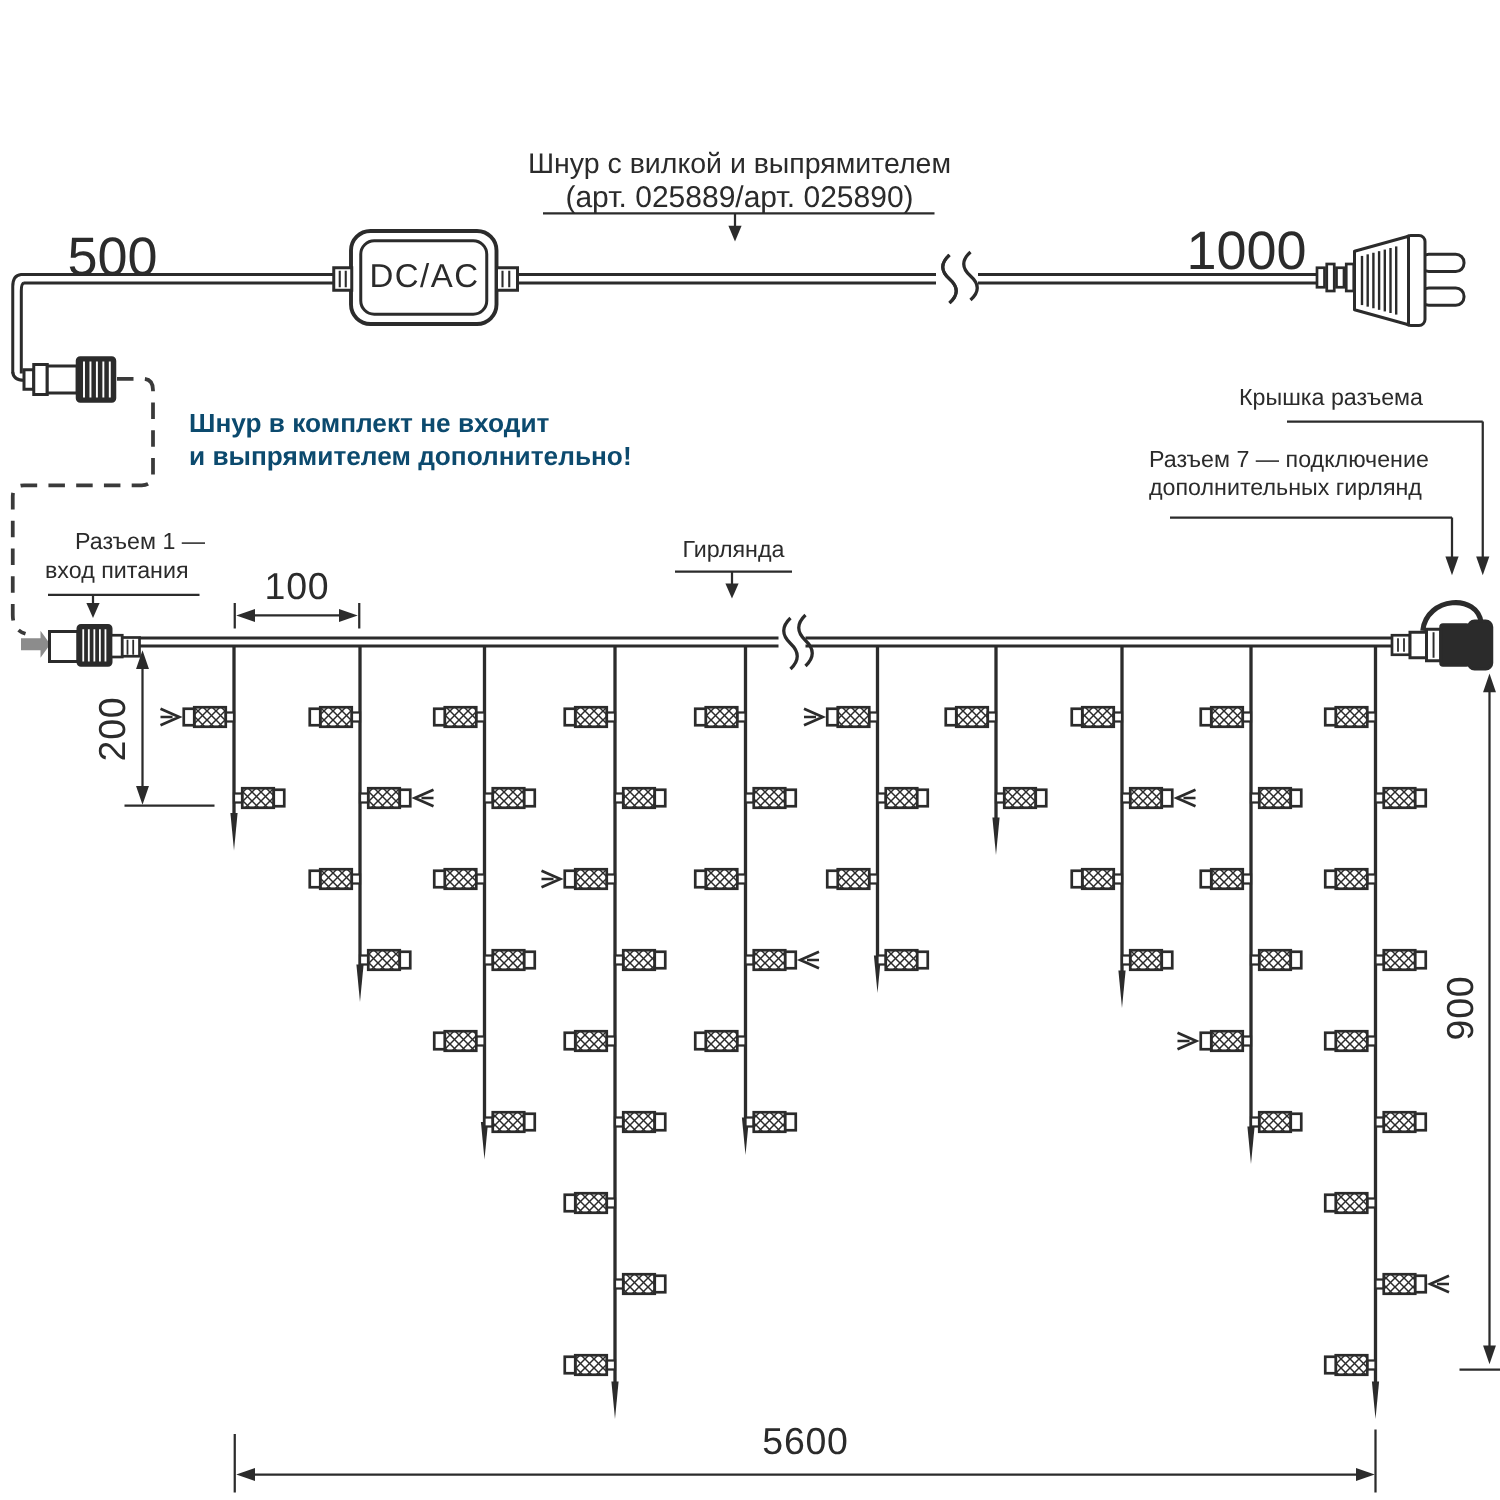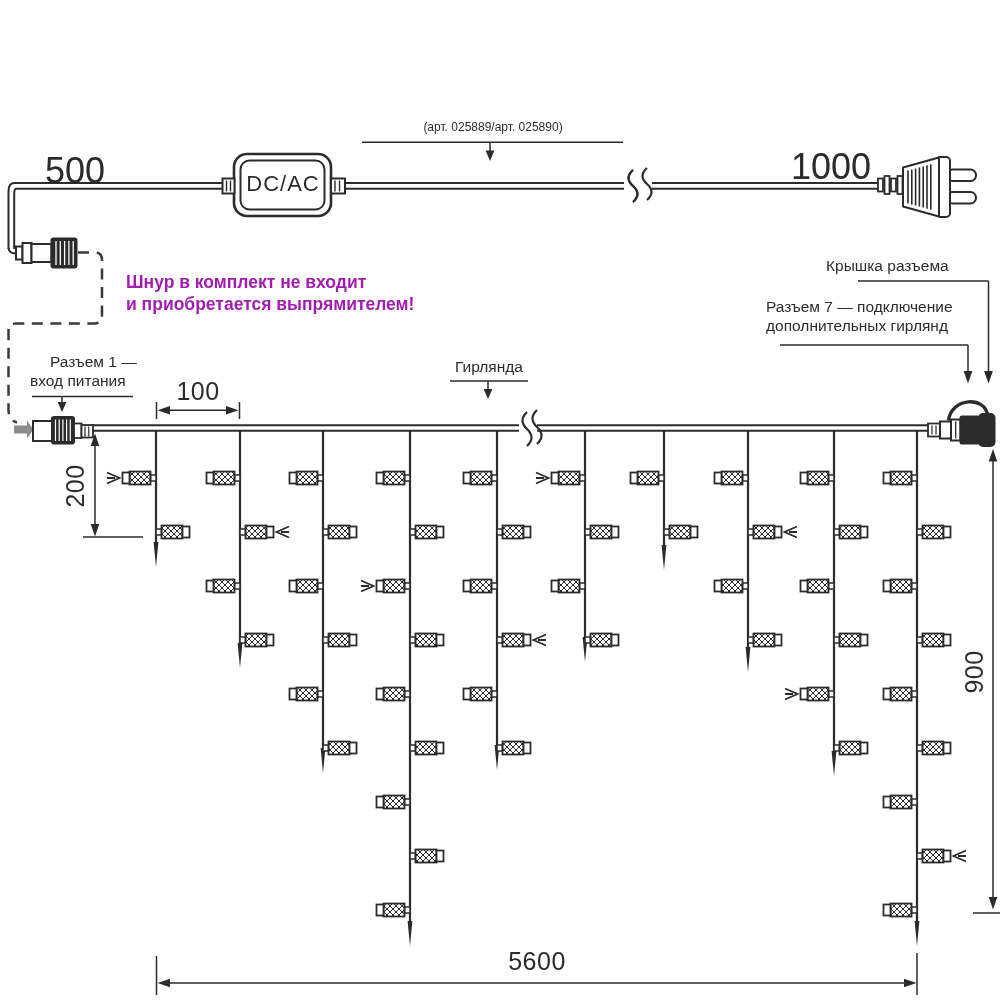--- a/index.html
+++ b/index.html
@@ -3,23 +3,23 @@
 <meta charset="utf-8">
 <style>
   html,body{margin:0;padding:0;background:#fff;}
   .stage{position:relative;width:1000px;height:1000px;background:#fff;overflow:hidden;
          font-family:"Liberation Sans",sans-serif;color:#2b2b2b;}
   .stage svg{position:absolute;left:0;top:0;}
   .lbl{position:absolute;white-space:nowrap;line-height:1.12;}
   .num{font-size:25px;letter-spacing:.5px;}
   .big{font-size:36px;}
   .ttl{font-size:19px;}
-  .sub{font-size:12px;}
+  .sub{font-size:20px;}
   .ann{font-size:15.5px;}
-  .note{font-size:17.5px;font-weight:bold;color:#a21caf;}
+  .note{font-size:17.5px;font-weight:bold;color:#0c4a6e;}
   .ctr{text-align:center;}
   .rgt{text-align:left;}
   .rot{transform:rotate(-90deg);transform-origin:50% 50%;}
   .dcac{font-size:22px;letter-spacing:1px;}
 </style>
 </head>
 <body>
 
 <div class="stage">
 
@@ -317,28 +317,29 @@
       <line x1="973" y1="913" x2="1000" y2="913" stroke="#2b2b2b" stroke-width="1.5"></line>
       <line x1="156.5" y1="956" x2="156.5" y2="995" stroke="#2b2b2b" stroke-width="1.5"></line>
       <line x1="917" y1="953" x2="917" y2="995" stroke="#2b2b2b" stroke-width="1.5"></line>
       <line x1="163" y1="983" x2="911" y2="983" stroke="#2b2b2b" stroke-width="1.5"></line>
       <polygon points="170,978.7 170,987.3 157.5,983" fill="#2b2b2b"></polygon>
       <polygon points="904,978.7 904,987.3 916.5,983" fill="#2b2b2b"></polygon>
     </svg>
 
   <div class="lbl big ctr" style="left:45px;top:151px;width:60px;">500</div>
 
+  <div class="lbl ttl ctr" style="left:312px;top:99px;width:362px;">Шнур с вилкой и выпрямителем</div>
   <div class="lbl sub ctr" style="left:312px;top:121px;width:362px;">(арт. 025889/арт. 025890)</div>
 
   <div class="lbl big ctr" style="left:786px;top:147px;width:90px;">1000</div>
 
   <div class="lbl dcac ctr" style="left:236px;top:172px;width:94px;">DC/AC</div>
 
   <div class="lbl note" style="left:126px;top:273px;">Шнур в комплект не входит</div>
-  <div class="lbl note" style="left:126px;top:295px;">и приобретается выпрямителем!</div>
+  <div class="lbl note" style="left:126px;top:295px;">и выпрямителем дополнительно!</div>
 
   <div class="lbl ann" style="left:30px;top:353px;margin-left:20px;">Разъем 1 —</div>
   <div class="lbl ann" style="left:30px;top:372px;">вход питания</div>
 
   <div class="lbl ann ctr" style="left:429px;top:358px;width:120px;">Гирлянда</div>
 
   <div class="lbl ann rgt" style="left:826px;top:257px;width:162px;">Крышка разъема</div>
   <div class="lbl ann rgt" style="left:766px;top:298px;width:202px;">Разъем 7 — подключение</div>
   <div class="lbl ann rgt" style="left:766px;top:317px;width:202px;">дополнительных гирлянд</div>
 

